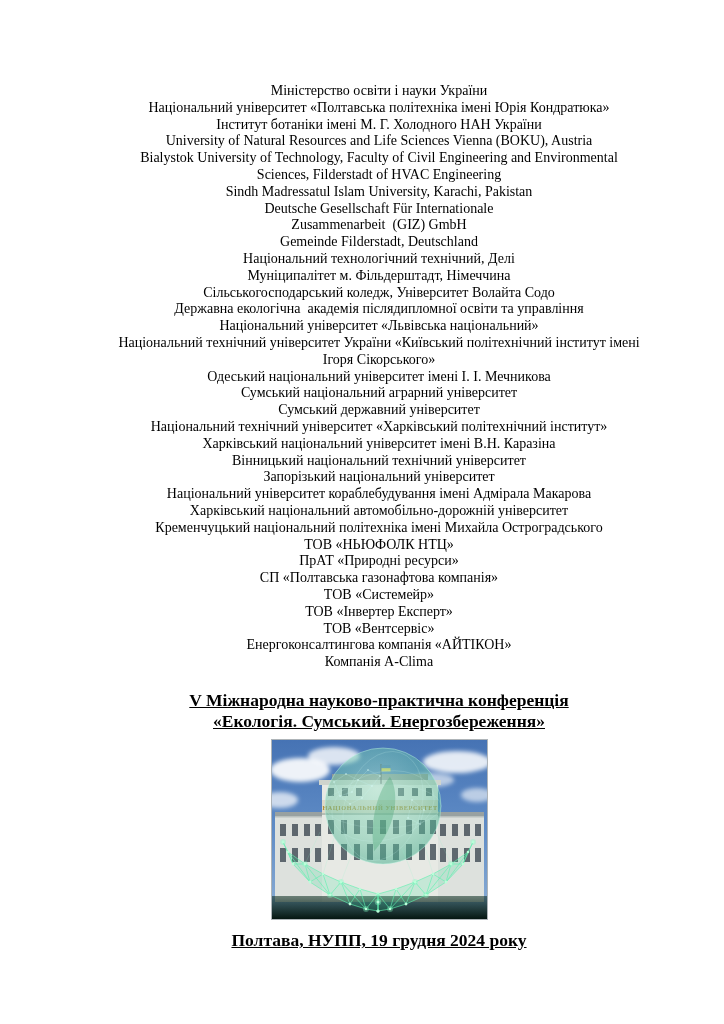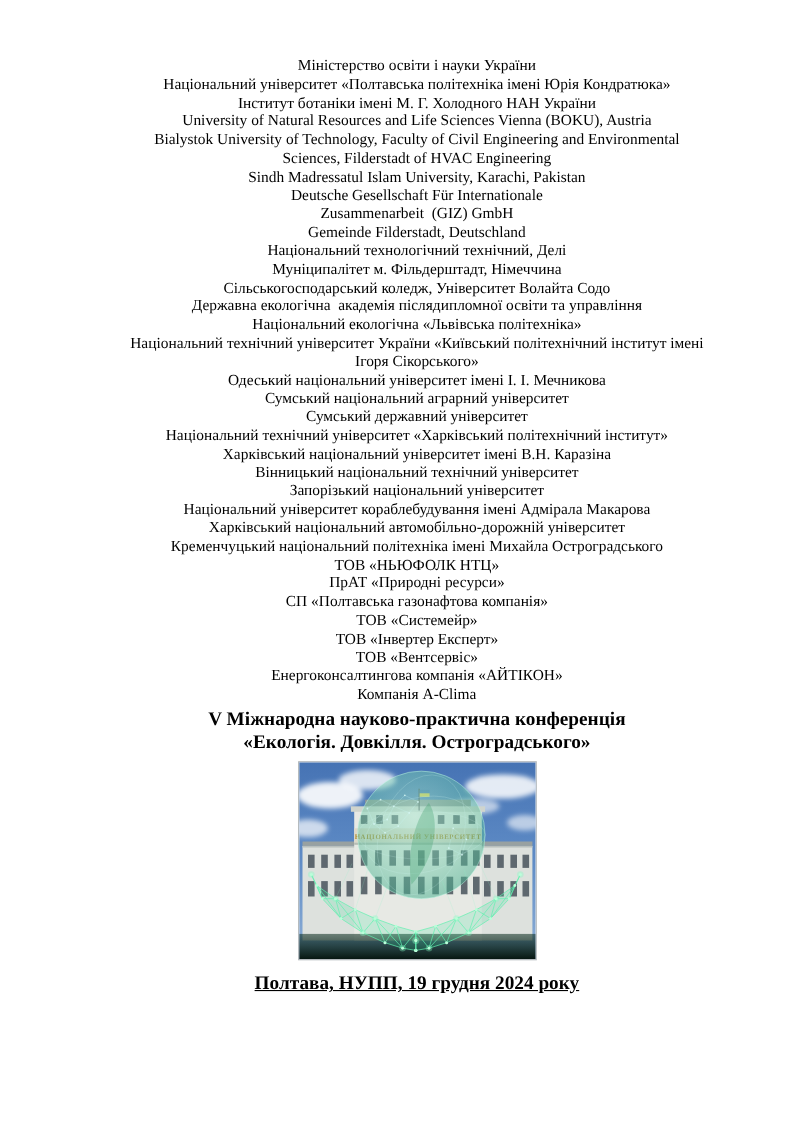--- a/index.html
+++ b/index.html
@@ -11,30 +11,30 @@
     width: 724px;
     height: 1024px;
     overflow: hidden;
     font-family: "Liberation Serif", serif;
     color: #000000;
   }
   .page {
     box-sizing: border-box;
     width: 724px;
     height: 1024px;
-    padding: 53px 60px 0 94px;
+    padding: 83px 60px 0 94px;
   }
   .org-list { }
   .org-line {
     font-size: 14px;
     line-height: 16.8px;
     text-align: center;
     white-space: pre;
   }
-  .title-block { margin-top: 2px; }
+  .title-block { margin-top: 19px; text-decoration: underline; }
   .title-line {
     font-size: 17.5px;
     font-weight: bold;
     line-height: 20.8px;
     text-align: center;
     white-space: pre;
   }
   .hero-wrap { text-align: center; }
   .hero {
     display: block;
@@ -66,21 +66,21 @@
       <div class="org-line">Bialystok University of Technology, Faculty of Civil Engineering and Environmental</div>
       <div class="org-line">Sciences, Filderstadt of HVAC Engineering</div>
       <div class="org-line">Sindh Madressatul Islam University, Karachi, Pakistan</div>
       <div class="org-line">Deutsche Gesellschaft Für Internationale</div>
       <div class="org-line">Zusammenarbeit  (GIZ) GmbH</div>
       <div class="org-line">Gemeinde Filderstadt, Deutschland</div>
       <div class="org-line">Національний технологічний технічний, Делі</div>
       <div class="org-line">Муніципалітет м. Фільдерштадт, Німеччина</div>
       <div class="org-line">Сільськогосподарський коледж, Університет Волайта Содо</div>
       <div class="org-line">Державна екологічна  академія післядипломної освіти та управління</div>
-      <div class="org-line">Національний екологічна «Львівська політехніка»</div>
+      <div class="org-line">Національний університет «Львівська національний»</div>
       <div class="org-line">Національний технічний університет України «Київський політехнічний інститут імені</div>
       <div class="org-line">Ігоря Сікорського»</div>
       <div class="org-line">Одеський національний університет імені І. І. Мечникова</div>
       <div class="org-line">Сумський національний аграрний університет</div>
       <div class="org-line">Сумський державний університет</div>
       <div class="org-line">Національний технічний університет «Харківський політехнічний інститут»</div>
       <div class="org-line">Харківський національний університет імені В.Н. Каразіна</div>
       <div class="org-line">Вінницький національний технічний університет</div>
       <div class="org-line">Запорізький національний університет</div>
       <div class="org-line">Національний університет кораблебудування імені Адміралa Макарова</div>
@@ -91,21 +91,21 @@
       <div class="org-line">СП «Полтавська газонафтова компанія»</div>
       <div class="org-line">ТОВ «Системейр»</div>
       <div class="org-line">ТОВ «Інвертер Експерт»</div>
       <div class="org-line">ТОВ «Вентсервіс»</div>
       <div class="org-line">Енергоконсалтингова компанія «АЙТІКОН»</div>
       <div class="org-line">Компанія A-Clima</div>
     </div>
 
   <div class="title-block">
     <div class="title-line">V Міжнародна науково-практична конференція</div>
-    <div class="title-line">«Екологія. Довкілля. Остроградського»</div>
+    <div class="title-line">«Екологія. Сумський. Енергозбереження»</div>
   </div>
 
   <div class="hero-wrap">
     <svg class="hero" viewBox="0 0 215 179" xmlns="http://www.w3.org/2000/svg">
       <defs>
         <linearGradient id="sky" x1="0" y1="0" x2="0" y2="1">
           <stop offset="0" stop-color="#4673b4"></stop>
           <stop offset="0.5" stop-color="#5f8cc6"></stop>
           <stop offset="1" stop-color="#8fb0d6"></stop>
         </linearGradient>

